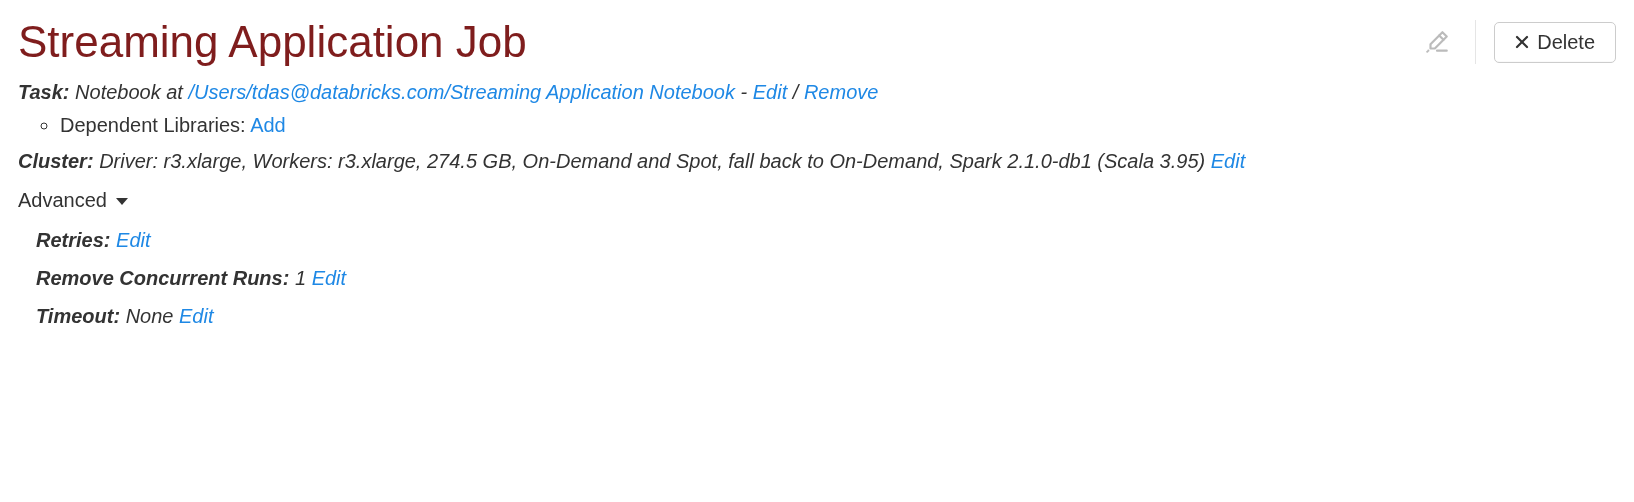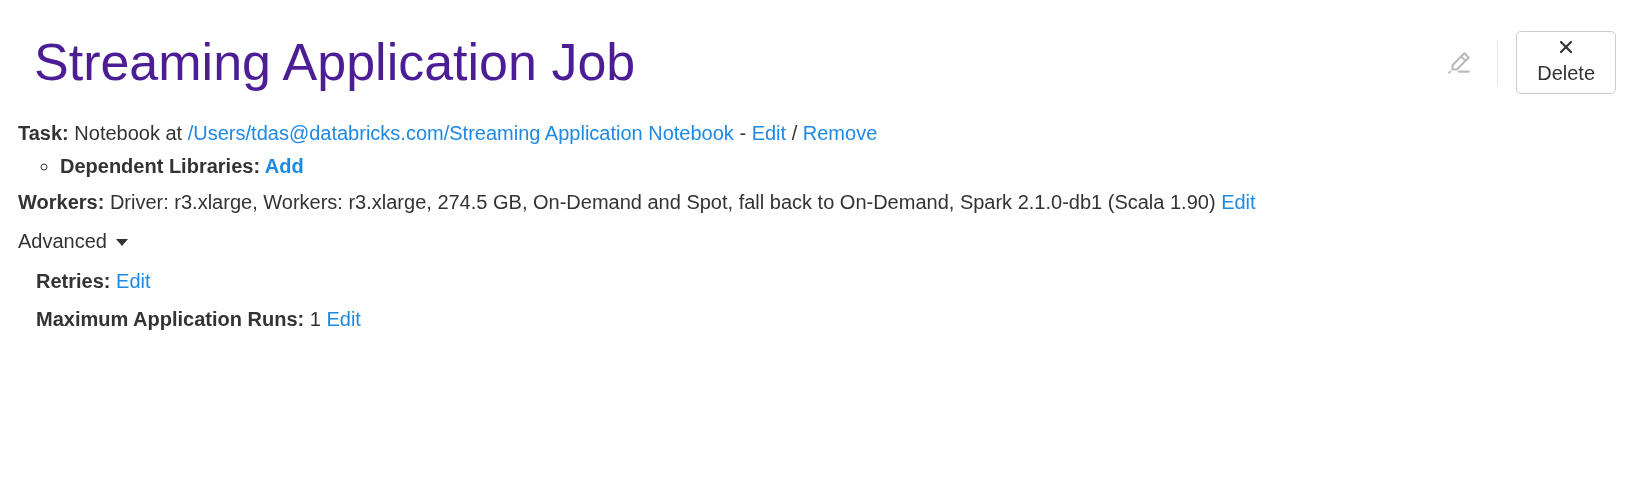--- a/index.html
+++ b/index.html
@@ -15,24 +15,24 @@
     padding: 18px 18px 18px 18px;
     width: 1634px;
   }
   .header-row {
     display: flex;
     align-items: center;
     justify-content: space-between;
     margin-bottom: 10px;
   }
   .page-title {
-    font-size: 52px;
+    font-size: 44px;
     font-weight: 400;
-    color: #4c1d95;
-    margin: 16px;
+    color: #7f1d1d;
+    margin: 0;
     line-height: 1.1;
   }
   .header-actions {
     display: flex;
     align-items: center;
     gap: 18px;
   }
   .icon-btn {
     width: 40px;
     height: 40px;
@@ -52,29 +52,29 @@
     align-items: center;
     gap: 8px;
     background: #fff;
     border: 1px solid #ccc;
     border-radius: 5px;
     padding: 8px 20px;
     font-size: 20px;
     color: #333;
     cursor: pointer;
     box-shadow: inset 0 -1px 0 rgba(0,0,0,0.02);
-    flex-direction: column;
   }
   .row {
     margin: 4px 0 6px 0;
     line-height: 1.6;
+    font-style: italic;
   }
   .label { font-weight: 700; }
   .link { color: #1e88e5; text-decoration: none; cursor: pointer; }
-  ul.sub { margin: 2px 0 8px 0; padding-left: 42px; list-style: circle; font-weight: bold; }
+  ul.sub { margin: 2px 0 8px 0; padding-left: 42px; list-style: circle; }
   ul.sub li { margin: 2px 0; }
   .advanced-toggle {
     display: inline-flex;
     align-items: center;
     gap: 9px;
     cursor: pointer;
     color: #333;
     margin: 6px 0 8px 0;
   }
   .caret-down {
@@ -125,34 +125,37 @@
     <span class="label">Task:</span>
     <span>Notebook at </span><a class="link">/Users/tdas@databricks.com/Streaming Application Notebook</a><span> - </span><a class="link">Edit</a><span> / </span><a class="link">Remove</a>
   </div>
   <ul class="sub">
     <li>
       <span>Dependent Libraries: </span><a class="link">Add</a>
     </li>
   </ul>
 
   <div class="row">
-    <span class="label">Workers:</span><span> Driver: r3.xlarge, Workers: r3.xlarge, 274.5 GB, On-Demand and Spot, fall back to On-Demand, Spark 2.1.0-db1 (Scala 1.90) </span><a class="link">Edit</a>
+    <span class="label">Cluster:</span><span> Driver: r3.xlarge, Workers: r3.xlarge, 274.5 GB, On-Demand and Spot, fall back to On-Demand, Spark 2.1.0-db1 (Scala 3.95) </span><a class="link">Edit</a>
   </div>
 
 
   <div class="advanced-toggle">
     <span>Advanced</span>
     <span class="caret-down"></span>
   </div>
 
   <div class="advanced-block">
     <div class="row">
       <span class="label">Retries:</span>
       <span> </span><a class="link">Edit</a>
     </div>
 
     <div class="row">
-      <span class="label">Maximum Application Runs:</span><span> 1 </span><a class="link">Edit</a>
+      <span class="label">Remove Concurrent Runs:</span><span> 1 </span><a class="link">Edit</a>
     </div>
 
+    <div class="row">
+      <span class="label">Timeout:</span><span> None </span><a class="link">Edit</a>
+    </div>
 
   </div>
 </div>
 
 </body></html>

